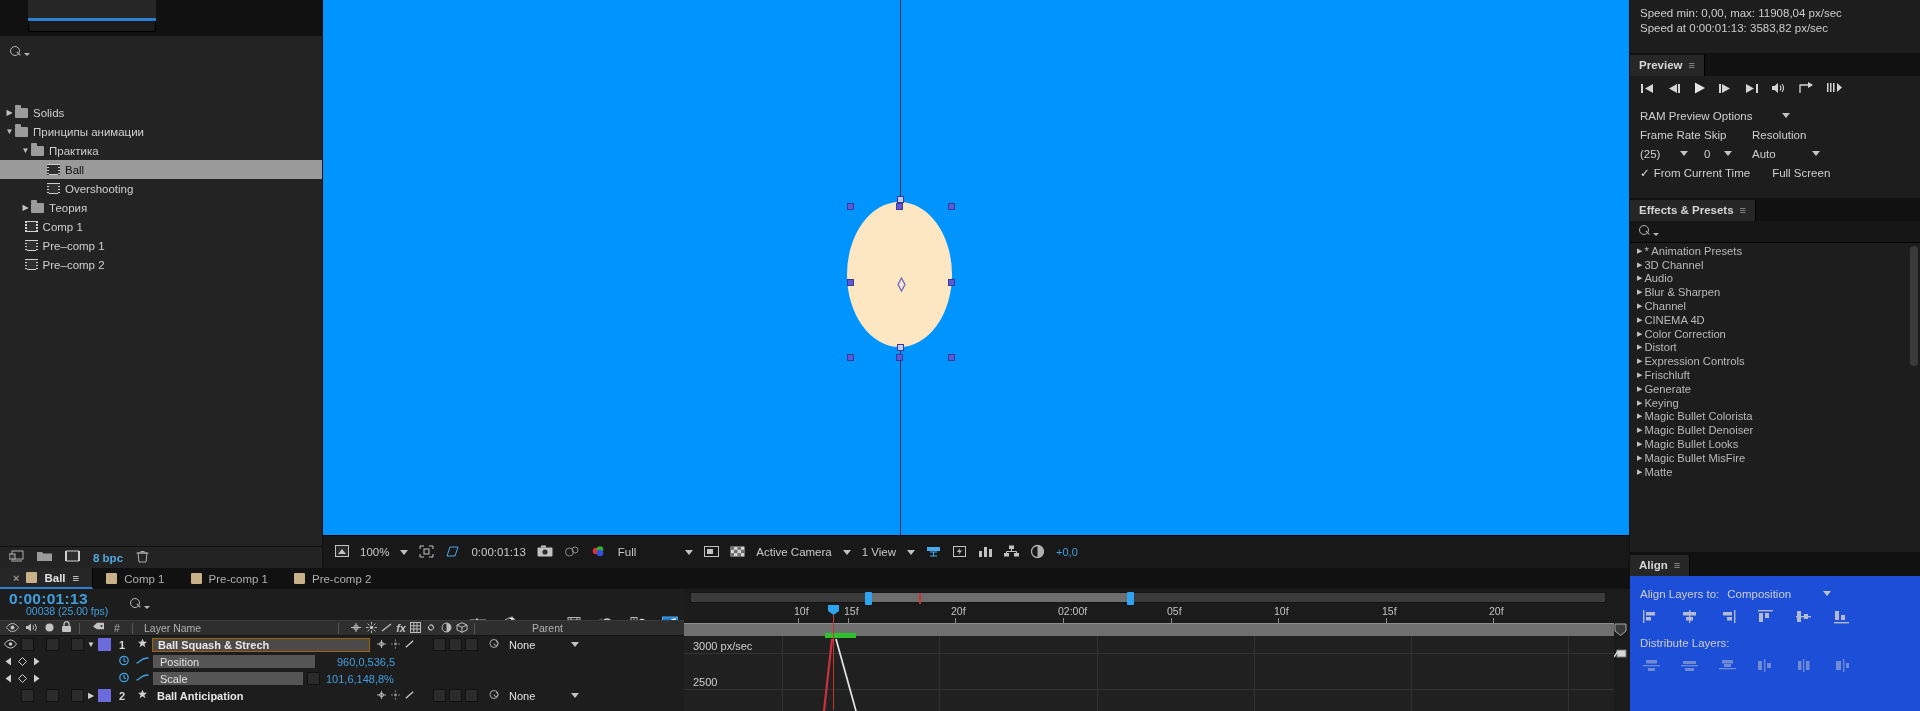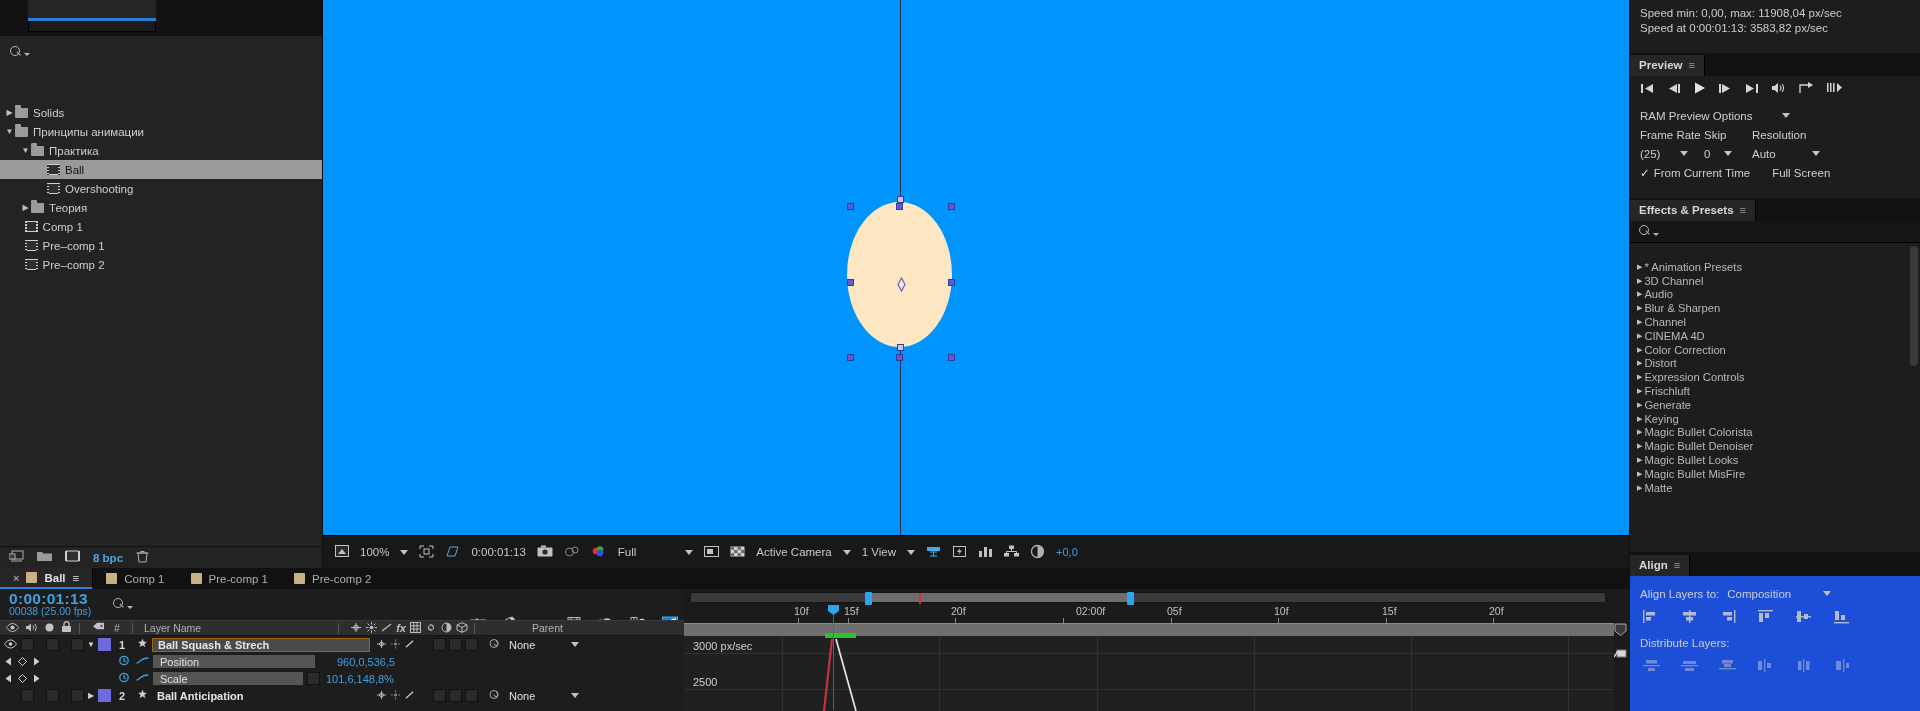--- a/index.html
+++ b/index.html
@@ -130,21 +130,21 @@
 
   #previewpanel { position:absolute; left:0; top:55px; width:290px; height:143px; background:#1d1d1d; }
   #prev-ctrls { height:26px; display:flex; align-items:center; gap:13px; padding-left:11px; }
   .pbtn { color:#d4d4d4; font-size:12px; line-height:1; }
   #prev-rows { padding:4px 0 0 10px; font-size:11.5px; color:#cfcfcf; }
   .prow2 { display:flex; align-items:center; height:19px; }
   .combo { display:inline-flex; align-items:center; gap:6px; }
   .chk { color:#dcdcdc; }
 
   #fxpanel { position:absolute; left:0; top:200px; width:290px; height:352px; background:#1d1d1d; }
-  #fxlist { position:absolute; left:0; top:60px; width:236px; height:308px; overflow:hidden; }
+  #fxlist { position:absolute; left:0; top:44px; width:236px; height:308px; overflow:hidden; }
   .fxrow { height:13.8px; display:flex; align-items:center; font-size:11.2px;
            color:#b9b9b9; padding-left:7px; }
   .fxrow .tri { font-size:7px; color:#c0c0c0; margin-right:2px; }
   #fxscroll { position:absolute; right:2px; top:46px; width:8px; height:120px;
               background:#3a3a3a; border-radius:4px; }
 
   #alignpanel { position:absolute; left:0; top:555px; width:290px; height:156px; background:#1d4ed8; }
   #align-body { padding:8px 0 0 10px; font-size:11.5px; color:#cdcdcd; }
   .icrow { display:flex; gap:19px; margin:6px 0 0 2px; }
   .aic { width:19px; height:15px; opacity:.85; }
@@ -156,21 +156,21 @@
             font-size:11.5px; color:#aeaeae; }
   .tl-tab.active { background:#262626; color:#e2e2e2; font-weight:bold;
                    border-bottom:2px solid #2a7fd4; border-right:1px solid #000; }
   .tl-tab .sw { width:11px; height:11px; background:#c8b089; border-radius:1px; }
   .tl-tab .x { color:#999; font-size:11px; }
 
   #tl-top { position:absolute; left:0; top:21px; width:684px; height:31px; background:#1d1d1d;
             display:flex; align-items:center; }
   #tc { margin-left:9px; line-height:13px; }
   #tc .big { color:#3fa0e0; font-size:15.5px; font-weight:bold; letter-spacing:.3px;}
-  #tc .small { color:#3fa0e0; font-size:10.5px; }
+  #tc .small { color:#3fa0e0; font-size:10.5px;margin-left:17px; }
   #tl-icons { position:absolute; left:470px; top:27px; display:flex; gap:16px; align-items:center; }
 
   #tl-headrow { position:absolute; left:0; top:52px; width:684px; height:16px;
                 background:#2e2e2e; border-top:1px solid #3a3a3a; border-bottom:1px solid #141414;
                 display:flex; align-items:center; font-size:10.5px; color:#b0b0b0; }
 
   #tl-layers { position:absolute; left:0; top:68px; width:684px; height:75px; background:#1d1d1d; }
   .lrow { height:17px; display:flex; align-items:center; font-size:11px; white-space:nowrap; }
   .lname {
     height:14px; display:flex; align-items:center; padding:0 5px;
@@ -940,21 +940,21 @@
         <div class="wa-handle" style="left:436px;"></div>
       </div>
 
       <div id="ruler">
           <span class="tick" style="left: 110px;">10f</span>
           <span class="tickmark" style="left: 114px;"></span>
           <span class="tick" style="left: 160px;">15f</span>
           <span class="tickmark" style="left: 164px;"></span>
           <span class="tick" style="left: 267px;">20f</span>
           <span class="tickmark" style="left: 271px;"></span>
-          <span class="tick" style="left: 392px;">02:00f</span>
+          <span class="tick" style="left: 374px;">02:00f</span>
           <span class="tickmark" style="left: 379px;"></span>
           <span class="tick" style="left: 483px;">05f</span>
           <span class="tickmark" style="left: 487px;"></span>
           <span class="tick" style="left: 590px;">10f</span>
           <span class="tickmark" style="left: 594px;"></span>
           <span class="tick" style="left: 698px;">15f</span>
           <span class="tickmark" style="left: 702px;"></span>
           <span class="tick" style="left: 805px;">20f</span>
           <span class="tickmark" style="left: 809px;"></span>
         </div>

